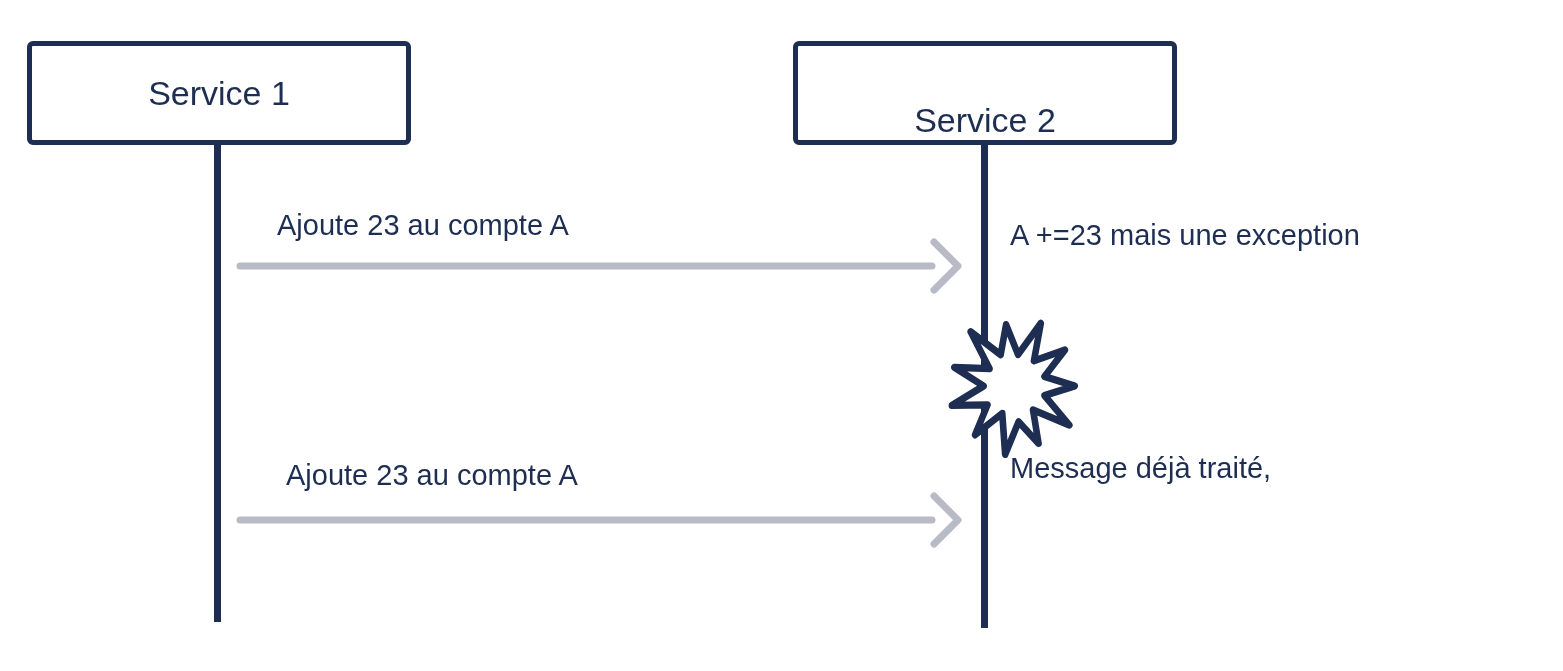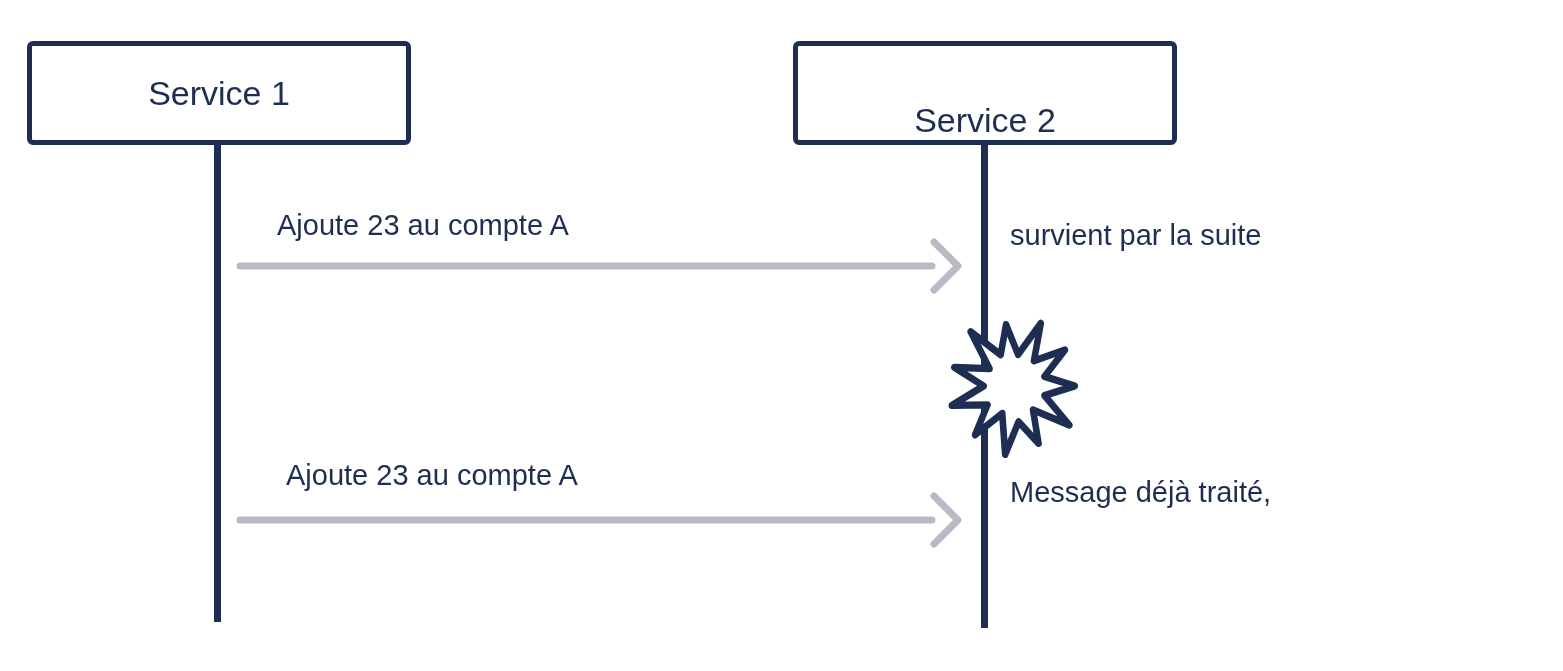--- a/index.html
+++ b/index.html
@@ -61,31 +61,31 @@
   <div class="lifeline" style="left:981px;top:145px;height:483px;"></div>
 
   <svg class="arrow-svg" style="left:232px;top:236px;" width="736" height="60" viewBox="0 0 736 60">
     <line x1="8" y1="30" x2="700" y2="30" stroke="#b8bac6" stroke-width="7" stroke-linecap="round"></line>
     <polyline points="702,6 726,30 702,54" fill="none" stroke="#b8bac6" stroke-width="7" stroke-linecap="round" stroke-linejoin="round"></polyline>
   </svg>
 
   <div class="msg-label" style="left:277px;top:208px;">Ajoute 23 au compte A</div>
 
   <div class="note" style="left:1010px;top:213px;">
-    <div>survient par la suite</div>
+    <div>A +=23 mais une exception</div>
   </div>
 
   <svg class="burst-svg" style="left:948px;top:314px;" width="132" height="144" viewBox="0 0 100 100" preserveAspectRatio="none">
     <polygon points="96,50 73.1,56.6 91.9,77.2 64.4,66.6 68.6,89.9 53.5,74.8 43.3,97.5 41.1,69 20.5,84 29.9,63.1 2.9,63.5 27,50 4.8,37 31.5,38 17.2,12.3 39.9,28.3 44,7.4 53.1,28.2 70.3,6.5 65.1,32.6 88.6,24.9 73.1,43.4" fill="#ffffff" stroke="#1e2d52" stroke-width="5" stroke-linejoin="round"></polygon>
   </svg>
 
   <svg class="arrow-svg" style="left:232px;top:490px;" width="736" height="60" viewBox="0 0 736 60">
     <line x1="8" y1="30" x2="700" y2="30" stroke="#b8bac6" stroke-width="7" stroke-linecap="round"></line>
     <polyline points="702,6 726,30 702,54" fill="none" stroke="#b8bac6" stroke-width="7" stroke-linecap="round" stroke-linejoin="round"></polyline>
   </svg>
 
   <div class="msg-label" style="left:286px;top:458px;">Ajoute 23 au compte A</div>
 
-  <div class="note" style="left:1010px;top:470px;">
+  <div class="note" style="left:1010px;top:446px;">
     <div>Message déjà traité,</div>
   </div>
 
 </div>
 
 </body></html>

